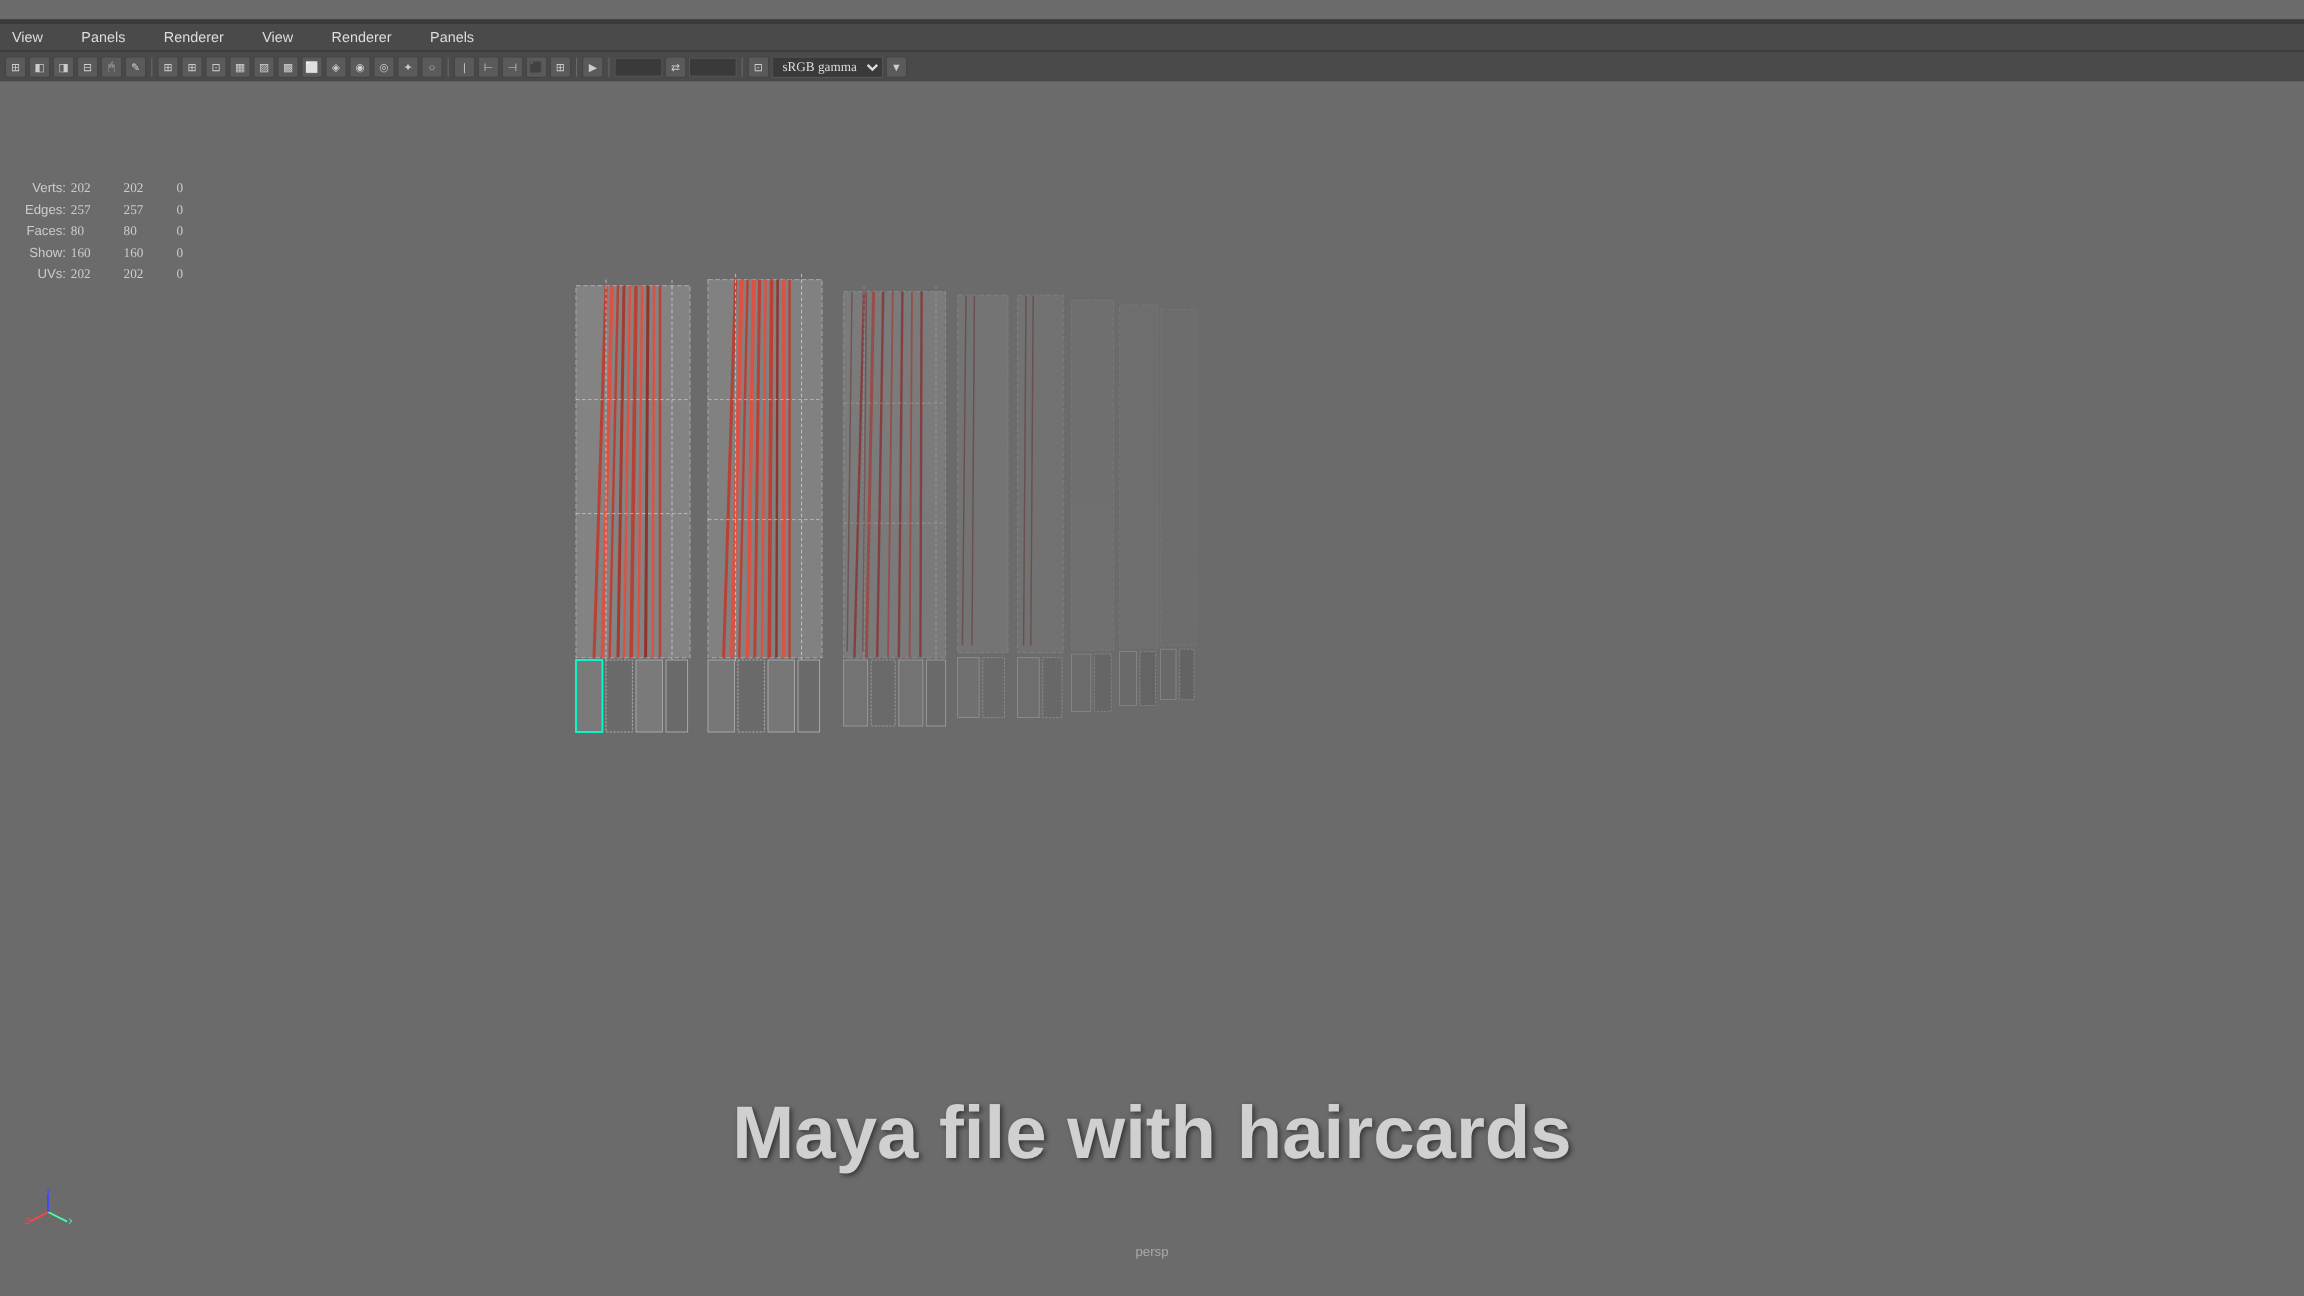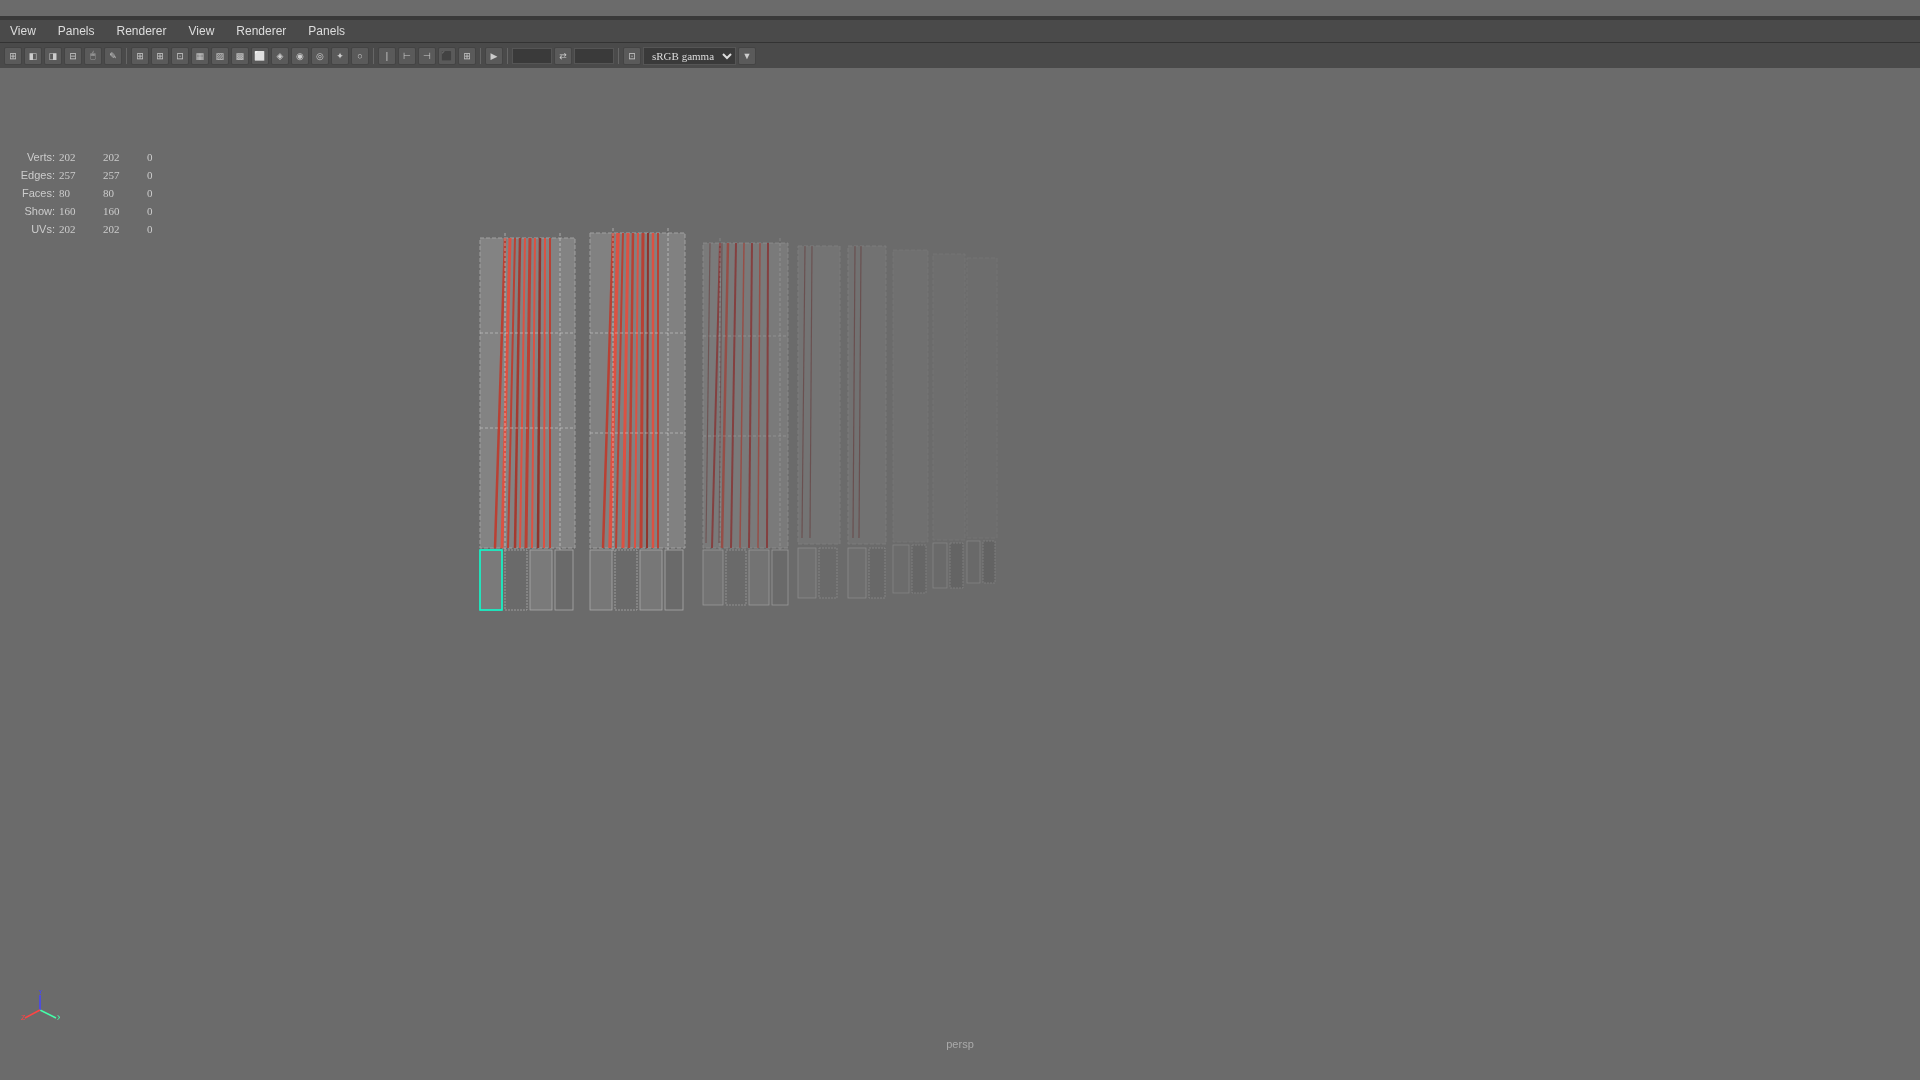--- a/index.html
+++ b/index.html
@@ -29,21 +29,21 @@
     #menubar {
       position: absolute;
       top: 20px;
       left: 0;
       width: 100%;
       height: 22px;
       background: #4a4a4a;
       display: flex;
       align-items: center;
       padding: 0 4px;
-      gap: 10px;
+      gap: 20px;
     }
     .menu-item {
       color: #ddd;
       font-size: 12px;
       cursor: pointer;
       padding: 2px 6px;
     }
 
     
     #toolbar {
@@ -362,20 +362,21 @@
     <g opacity="0.35" stroke="#5a1010" stroke-width="1.2">
       <line x1="260" y1="15" x2="256" y2="315"></line>
       <line x1="272" y1="15" x2="269" y2="315"></line>
       <line x1="355" y1="18" x2="352" y2="310"></line>
       <line x1="362" y1="18" x2="360" y2="310"></line>
       <line x1="405" y1="18" x2="403" y2="310"></line>
       <line x1="411" y1="18" x2="409" y2="310"></line>
     </g>
   </svg>
 
+  <div id="bottom-text">Maya file with haircards</div>
 
   <div id="persp-label">persp</div>
 
   <svg id="axis-gizmo" viewBox="0 0 40 40">
     <line x1="20" y1="20" x2="36" y2="28" stroke="#4fa" stroke-width="1.5"></line>
     <line x1="20" y1="20" x2="20" y2="5" stroke="#44f" stroke-width="1.5"></line>
     <line x1="20" y1="20" x2="5" y2="28" stroke="#f44" stroke-width="1.5"></line>
     <text x="37" y="30" fill="#4fa" font-size="7">X</text>
     <text x="18" y="4" fill="#44f" font-size="7">Y</text>
     <text x="1" y="30" fill="#f44" font-size="7">Z</text>

